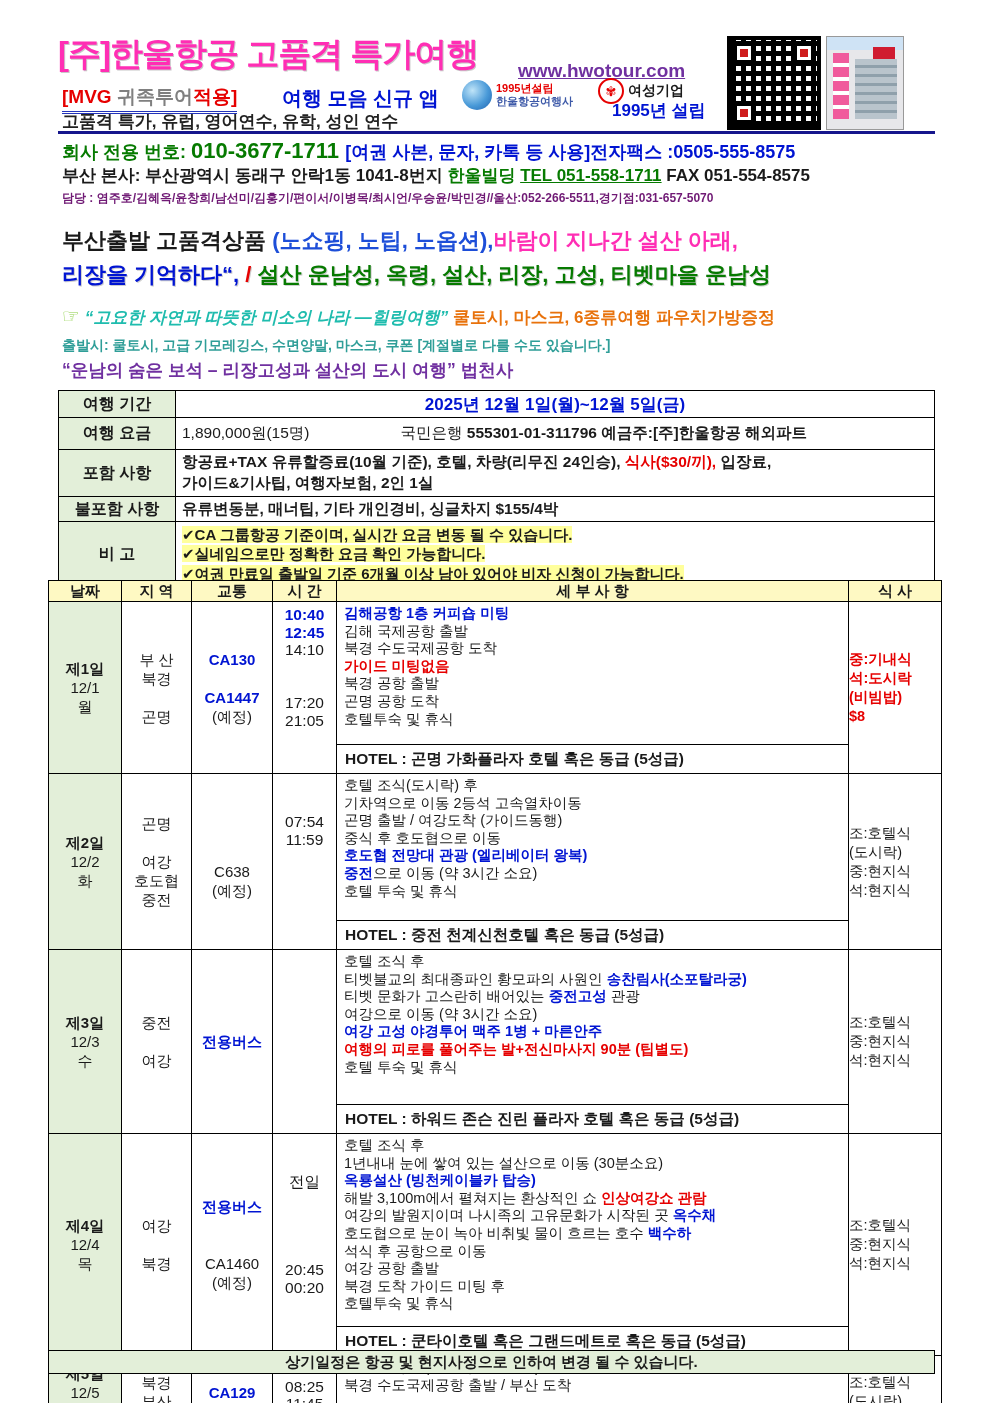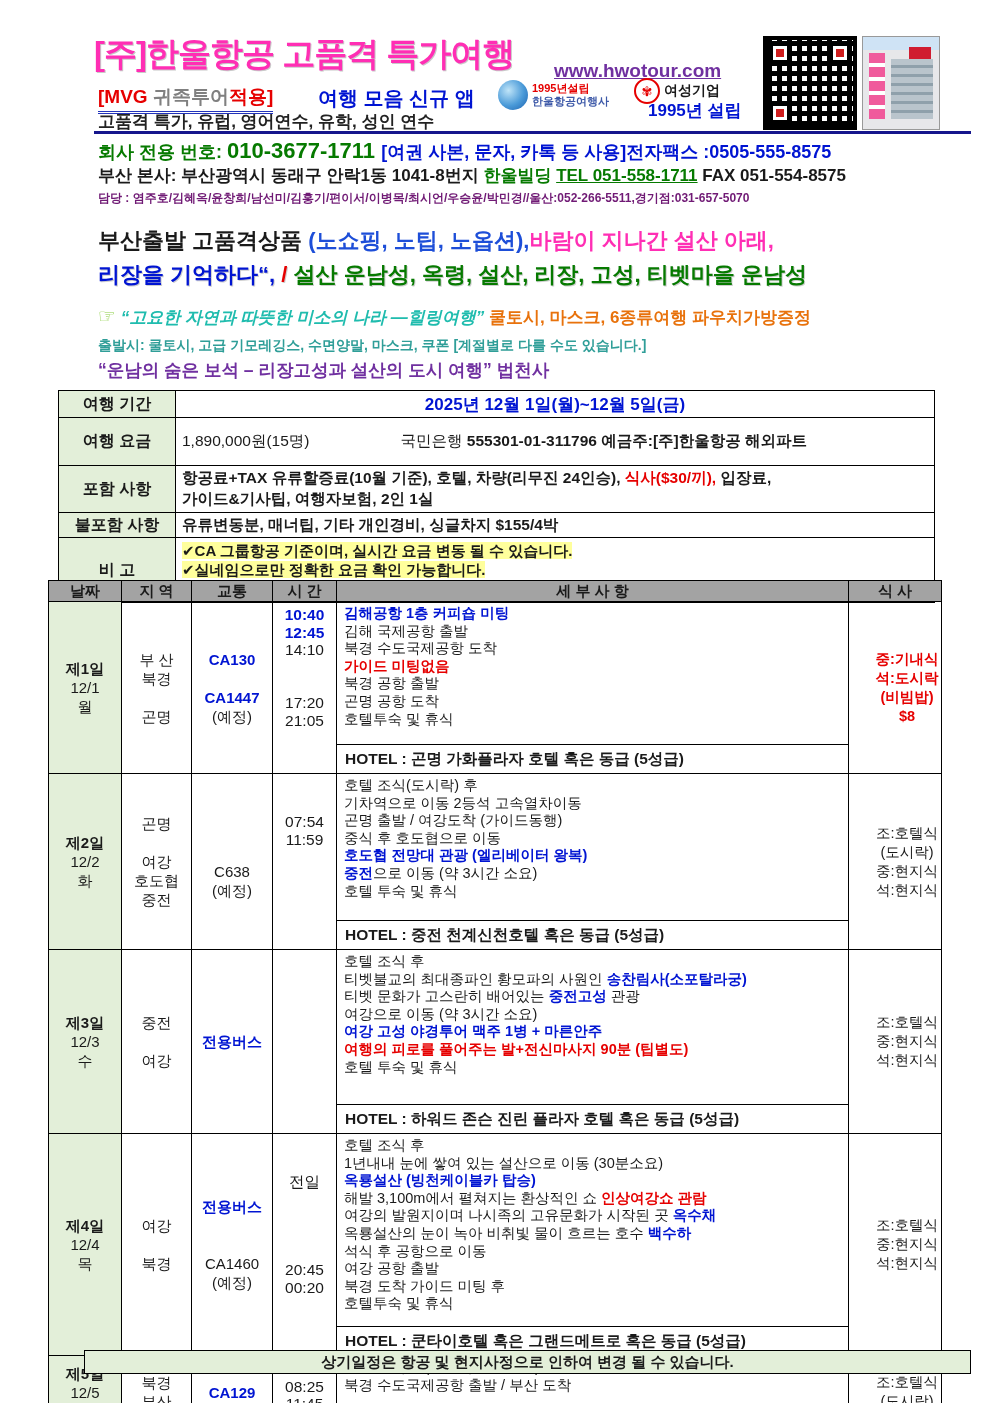--- a/index.html
+++ b/index.html
@@ -1,18 +1,18 @@
 <!DOCTYPE html>
 <html><head>
 <meta charset="utf-8">
 <style>
   html,body{margin:0;padding:0;background:#fff;}
   .page{position:relative;width:992px;height:1403px;background:#fff;overflow:hidden;
         font-family:"Liberation Sans","DejaVu Sans",sans-serif;color:#1a1a1a;}
-  .abs{position:absolute;white-space:nowrap;margin-left:36px;}
+  .abs{position:absolute;white-space:nowrap;}
   
   .c-blue{color:#0014d2}.c-red{color:#e60000}.c-green{color:#067a00}
   .c-magenta{color:#ff2eb4}.c-orange{color:#e8720c}
   .c-brown{color:#1d4ed8}.c-teal{color:#1fbcae}
   .c-gray{color:#808080}.c-dark{color:#1a1a1a}
   .bold{font-weight:bold}.und{text-decoration:underline}.ital{font-style:italic}
   .sz-lg{font-size:22px}
   .hl{background:#ffff9c}
   
   .title{left:58px;top:32px;font-size:33px;font-weight:bold;letter-spacing:-1px;color:#ff2eb4;text-shadow:1px 1px 0 #c9c9c9;}
@@ -49,37 +49,37 @@
   .hand{color:#8ed04a;font-size:20px;}
   .promo4{left:62px;top:337px;font-size:14px;font-weight:bold;color:#2f9e98;}
   .promo5{left:62px;top:358px;font-size:17.5px;font-weight:bold;color:#7030a0;}
   
   .info{left:58px;top:390px;width:877px;border-collapse:collapse;position:absolute;table-layout:fixed;}
   .info th,.info td{border:1.5px solid #000;font-size:15.5px;padding:1px 6px;}
   .info th{width:104px;background:#e3efd9;font-size:16px;text-align:center;font-weight:bold;}
   .info .r1 td{text-align:center;font-size:17px;height:24px;}
   .info .r2 td{height:28px;}
   .r2flex{display:flex;align-items:center;}
-  .r2flex .bank{margin:12px auto;padding-right:30px;}
+  .r2flex .bank{margin:4px auto;padding-right:30px;}
   .info .r3 td{height:44px;font-weight:bold;}
   .info .r4 td{height:22px;font-weight:bold;}
   .info .r5 td{height:62px;}
   .info .r5 div{line-height:19.5px;font-weight:bold;font-size:15px;}
   
   .itin{left:48px;top:580px;width:887px;border-collapse:collapse;position:absolute;table-layout:fixed;}
   .itin th,.itin td{border:1.5px solid #000;padding:0;vertical-align:middle;}
-  .itin th{background:#a3a3a3;font-size:15px;height:20px;font-weight:bold;}
+  .itin th{background:#fef9c3;font-size:15px;height:20px;font-weight:bold;}
   .col-date{width:72px}.col-reg{width:69px}.col-tra{width:80px}.col-tim{width:63px}.col-det{width:511px}.col-mea{width:92px}
   td.datec{background:#e3efd9;text-align:center;font-size:15px;line-height:19px;}
   td.regc{text-align:center;font-size:15px;line-height:19px;border-left:1.5px solid #000;}
   td.trac,td.timc,td.detc,td.meac{border-left:1px dashed #444;}
   td.trac{text-align:center;font-size:15px;line-height:19px;}
   td.timc{text-align:center;font-size:15.5px;line-height:17.6px;vertical-align:top;padding-top:4px;}
   td.detc{font-size:14.5px;line-height:17.6px;vertical-align:top;padding:3px 4px 11px 7px;}
-  td.meac{text-align:center;font-size:14.5px;line-height:19px;padding-left:24px;}
+  td.meac{font-size:14.5px;line-height:19px;}
   td.hotc{border-left:1px dashed #444;border-top:1.5px solid #000;font-size:15.5px;font-weight:bold;height:28px;padding-left:8px;}
   .notice{left:48px;top:1350px;width:887px;height:24px;border:1.5px solid #000;background:#e3efd9;
           display:flex;align-items:center;justify-content:center;font-size:15px;font-weight:bold;box-sizing:border-box;}
 </style>
 </head>
 <body>
 
 <div class="page">
 
   <div class="abs title">[주]한울항공 고품격 특가여행</div>
@@ -329,21 +329,21 @@
             <div>&nbsp;</div>
             <div>20:45</div>
             <div>00:20</div>
           </td>
           <td class="detc" rowspan="1" style="height: 178px;">
             <div><span>호텔 조식 후</span></div>
             <div><span>1년내내 눈에 쌓여 있는 설산으로 이동 (30분소요)</span></div>
             <div><span class="c-blue bold">옥룡설산 (빙천케이블카 탑승)</span></div>
             <div><span>해발 3,100m에서 펼쳐지는 환상적인 쇼 </span><span class="c-red bold">인상여강쇼 관람</span></div>
             <div><span>여강의 발원지이며 나시족의 고유문화가 시작된 곳 </span><span class="c-blue bold">옥수채</span></div>
-            <div><span>옥룡설산의 눈이 녹아 비취빛 물이 흐르는 호수 </span><span class="c-blue bold">백수하</span></div>
+            <div><span>호도협으로 눈이 녹아 비취빛 물이 흐르는 호수 </span><span class="c-blue bold">백수하</span></div>
             <div><span>석식 후 공항으로 이동</span></div>
             <div><span>여강 공항 출발</span></div>
             <div><span>북경 도착 가이드 미팅 후</span></div>
             <div><span>호텔투숙 및 휴식</span></div>
           </td>
           <td class="meac" rowspan="2">
             <div>조:호텔식</div>
             <div>중:현지식</div>
             <div>석:현지식</div>
           </td>

